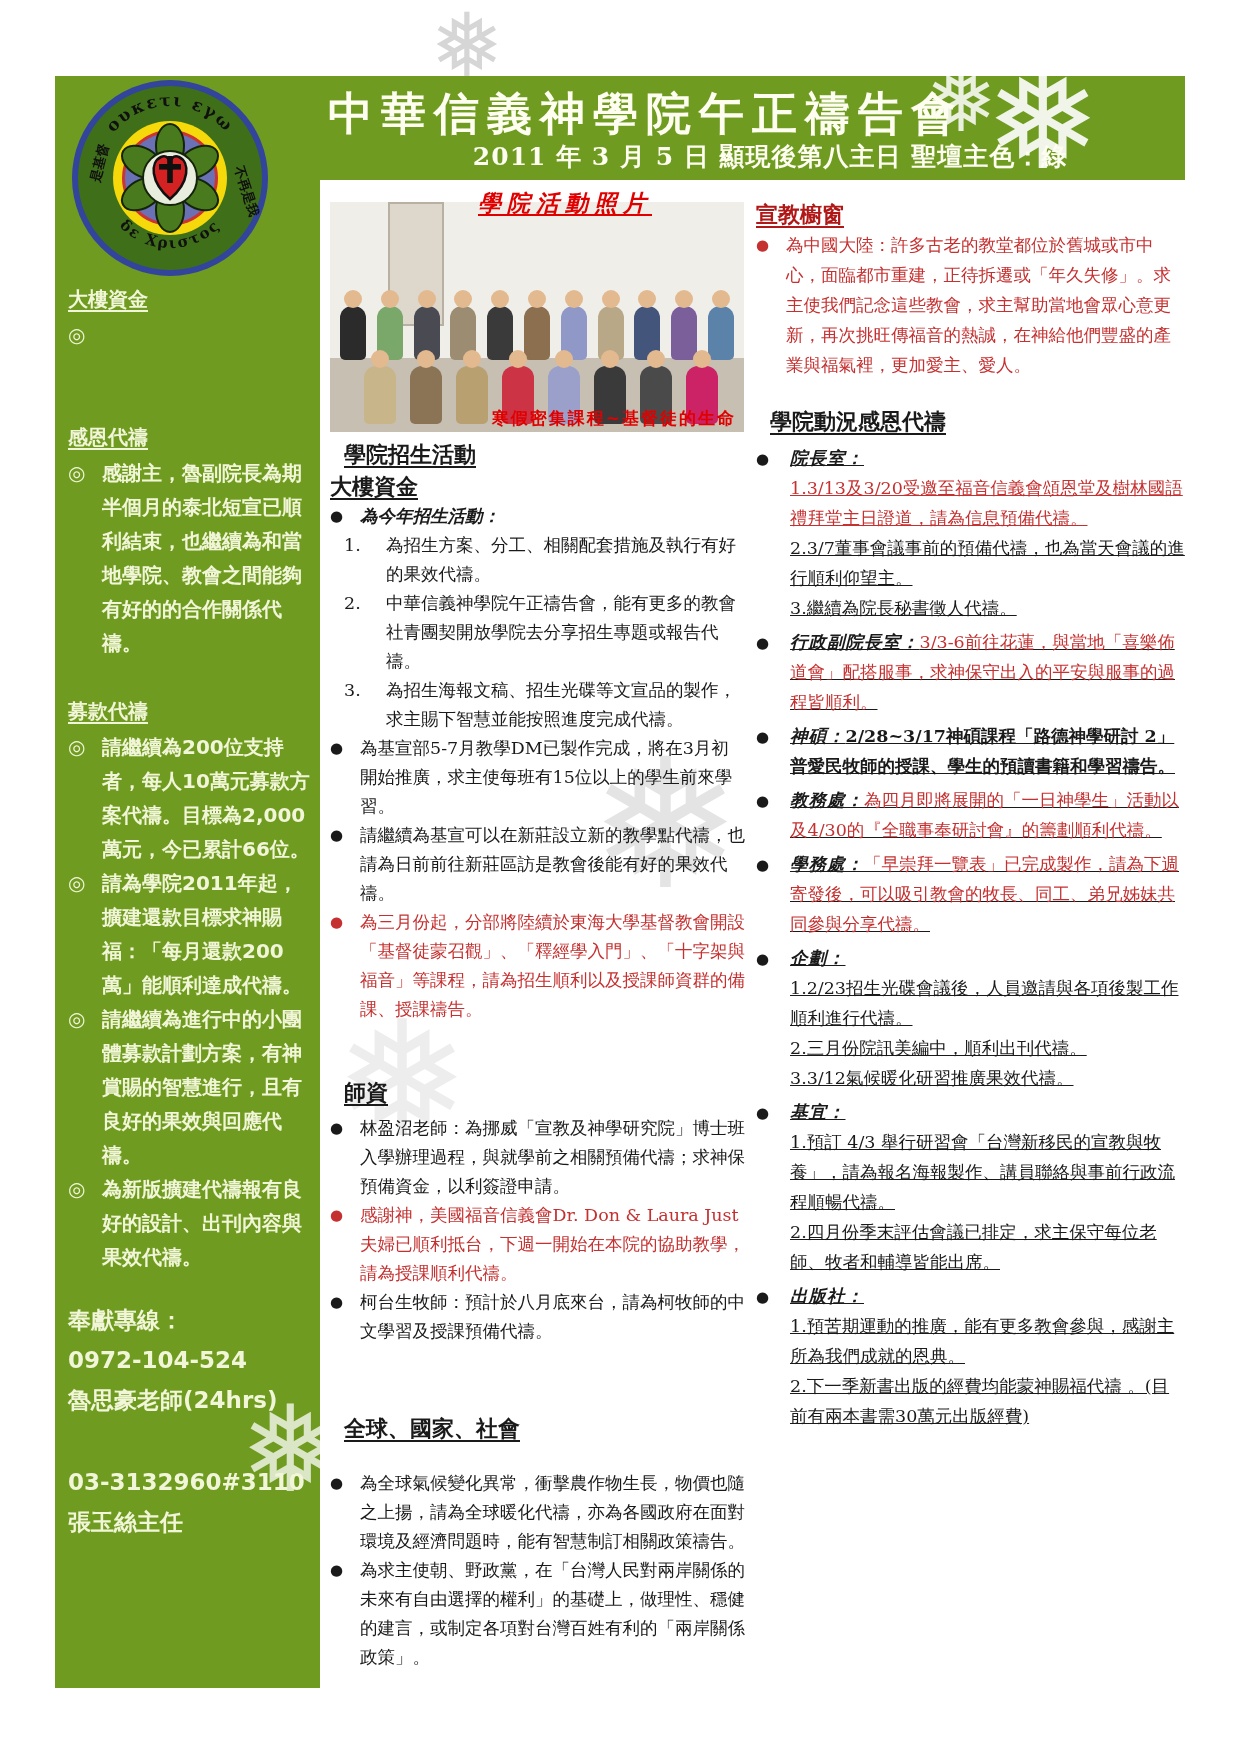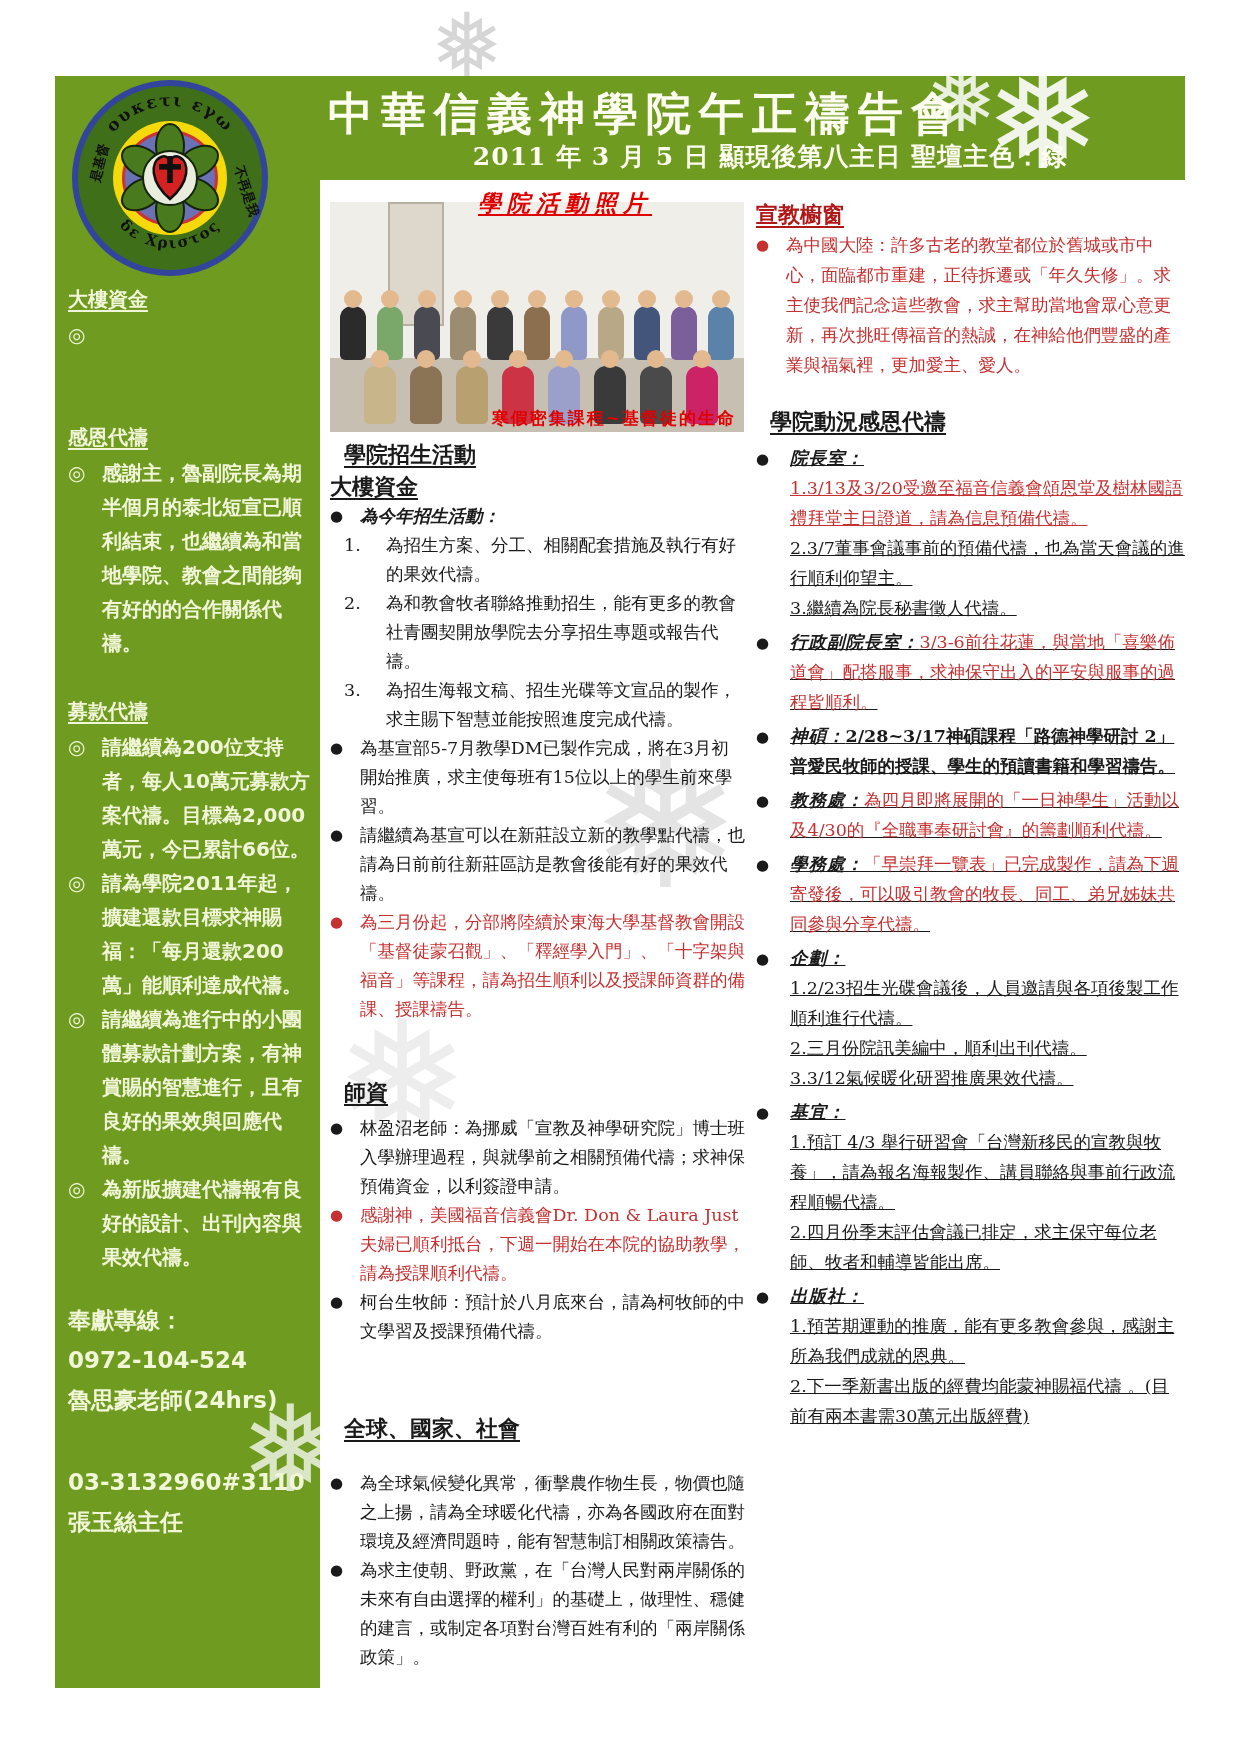--- a/index.html
+++ b/index.html
@@ -221,21 +221,21 @@
       <span class="dot">●</span>
       <span class="lead">為今年招生活動：</span>
     </div>
 
     <div class="num">
       <span class="n">1.</span>
       <span>為招生方案、分工、相關配套措施及執行有好的果效代禱。</span>
     </div>
     <div class="num">
       <span class="n">2.</span>
-      <span>為和教會牧者聯絡推動招生，能有更多的教會社青團契開放學院去分享招生專題或報告代禱。</span>
+      <span>中華信義神學院午正禱告會，能有更多的教會社青團契開放學院去分享招生專題或報告代禱。</span>
     </div>
     <div class="num">
       <span class="n">3.</span>
       <span>為招生海報文稿、招生光碟等文宣品的製作，求主賜下智慧並能按照進度完成代禱。</span>
     </div>
 
     <div class="bul">
       <span class="dot">●</span>
       <span>為基宣部5-7月教學DM已製作完成，將在3月初開始推廣，求主使每班有15位以上的學生前來學習。</span>
     </div>

